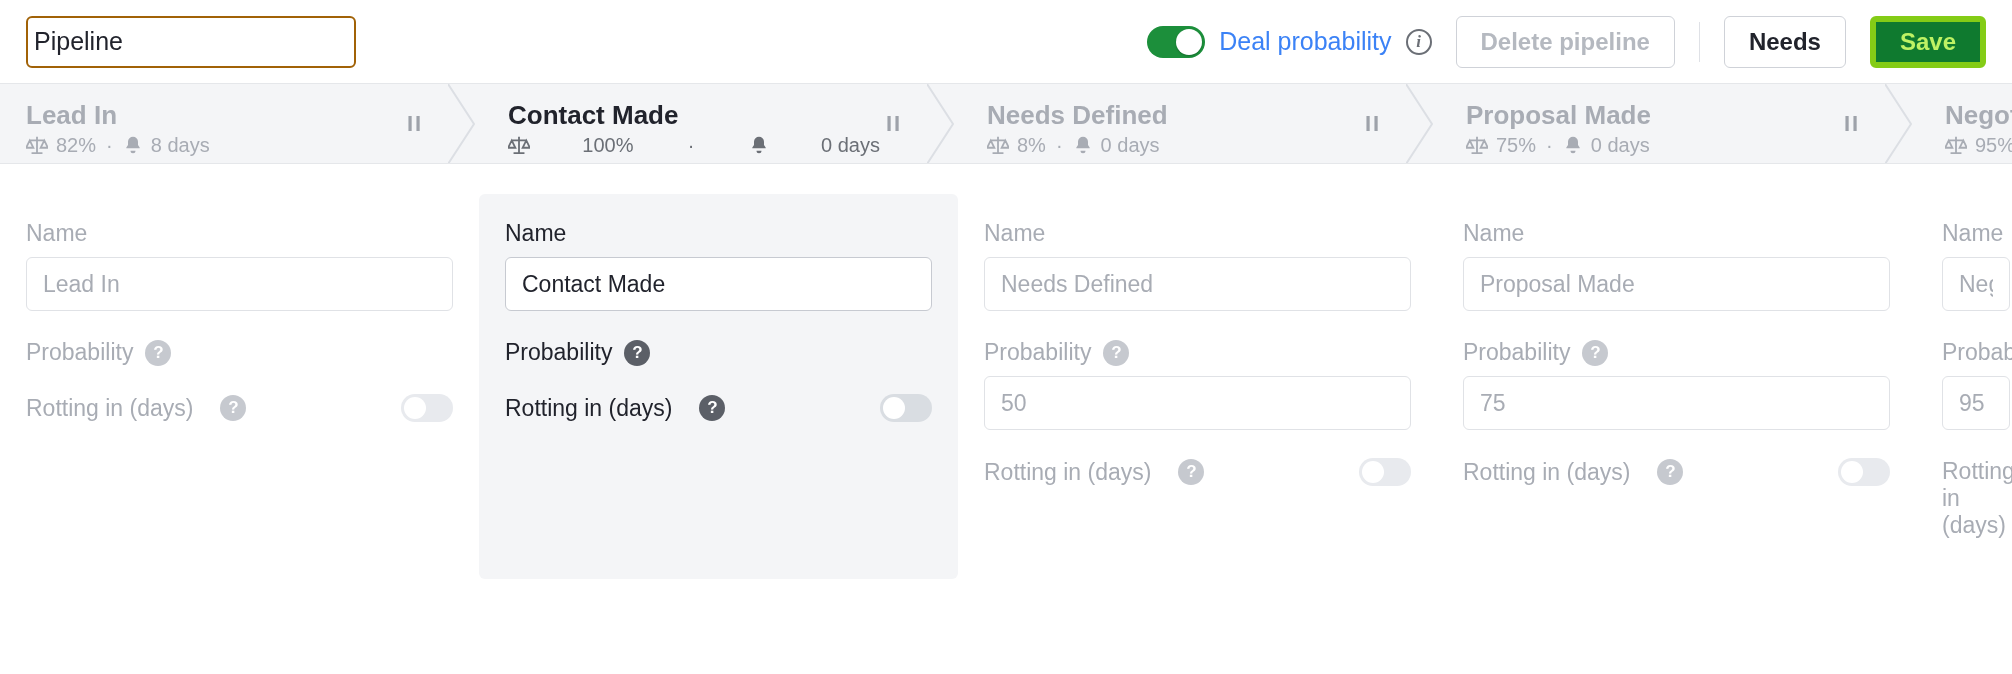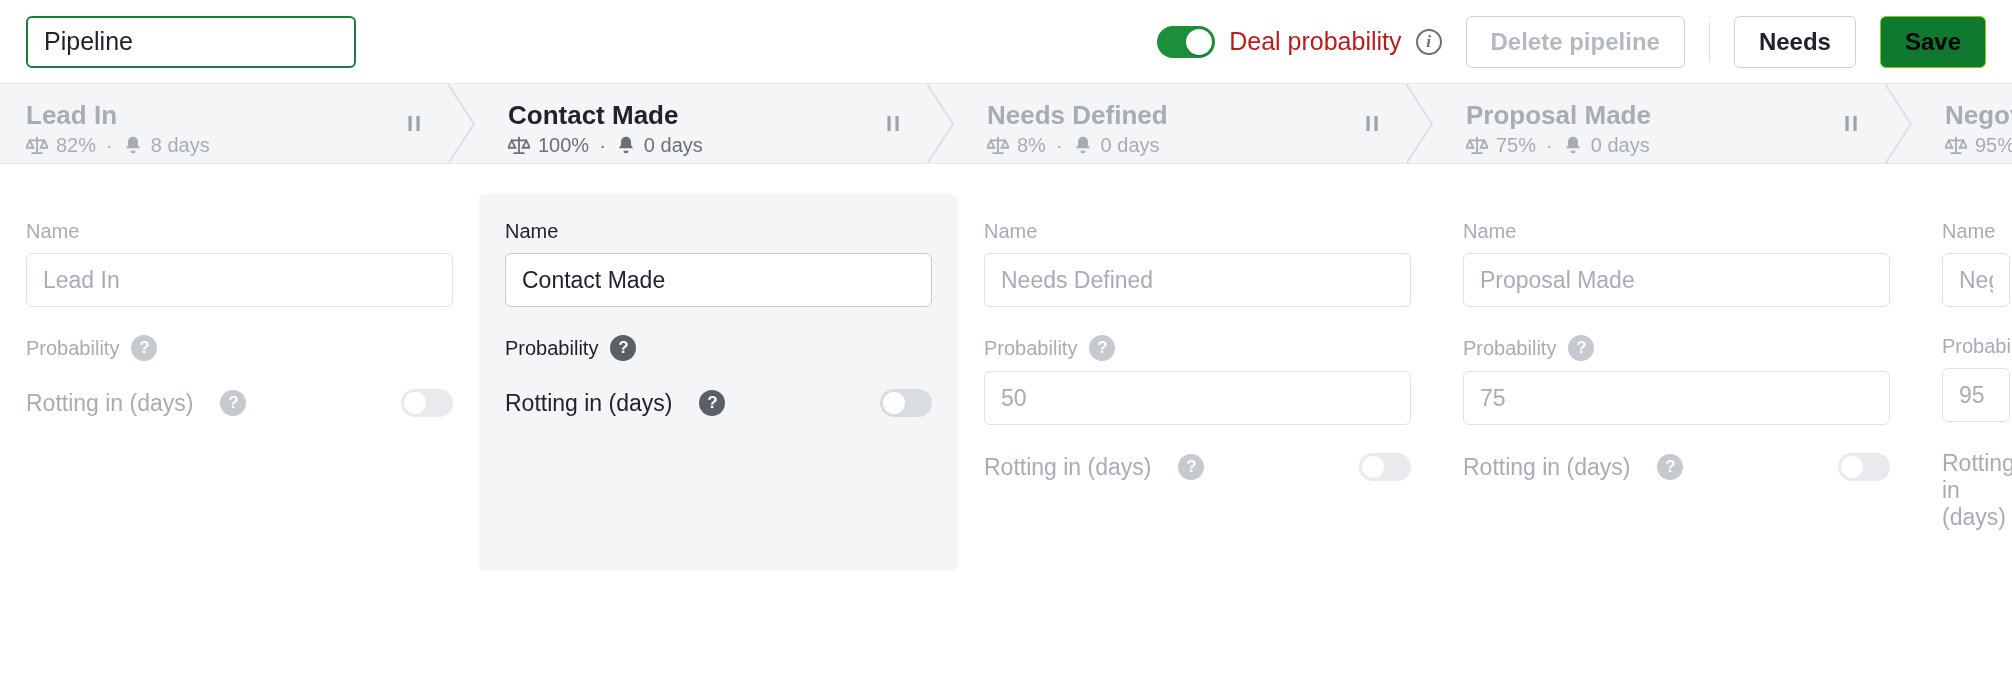--- a/index.html
+++ b/index.html
@@ -2,75 +2,75 @@
 <html><head>
 <meta charset="utf-8">
 <style>
   * { box-sizing: border-box; margin: 0; padding: 0; font-family: -apple-system, BlinkMacSystemFont, "Segoe UI", Helvetica, Arial, sans-serif; }
   body { background: #fff; color: #21232c; overflow-x: hidden; width: 2012px; }
 
   
   .topbar { display: flex; align-items: center; height: 84px; padding: 0 26px; border-bottom: 1px solid #e5e7ea; gap: 24px; }
   .title-input {
     width: 330px; height: 52px; font-size: 25px; font-weight: 500; color: #21232c;
-    padding: 0 16px; border: 2px solid #15803d; border-radius: 6px; outline: none; background: #fff;
+    padding: 0 6px; border: 2px solid #a16207; border-radius: 6px; outline: none; background: #fff;
   }
   .topbar-spacer { flex: 1; }
   .dp-toggle-wrap { display: flex; align-items: center; gap: 14px; }
   .toggle {
     width: 58px; height: 32px; border-radius: 16px; position: relative; cursor: pointer;
   }
   .toggle.on { background: #1c8f3b; }
   .toggle .knob {
     position: absolute; top: 3px; width: 26px; height: 26px; border-radius: 50%; background: #fff;
     box-shadow: 0 1px 2px rgba(0,0,0,.25);
   }
   .toggle.on .knob { right: 3px; }
-  .dp-label { font-size: 25px; font-weight: 500; color: #b91c1c; }
+  .dp-label { font-size: 25px; font-weight: 500; color: #3b82f6; }
   .info-icon {
     width: 26px; height: 26px; border: 2px solid #6b6f76; border-radius: 50%;
     display: inline-flex; align-items: center; justify-content: center; color: #6b6f76; font-size: 17px; font-weight: 700;
   }
   .info-icon::before { content: "i"; font-family: Georgia, serif; font-style: italic; }
   .btn { height: 52px; padding: 0 24px; border-radius: 6px; font-size: 24px; font-weight: 600; cursor: pointer; display: inline-flex; align-items: center; }
   .btn-outline { background: #fff; border: 1px solid #cfd2d8; color: #21232c; }
   .btn-outline.disabled { color: #b5b9c0; cursor: default; }
-  .btn-green { background: #0f7a2f; border: 1px solid #84cc16; color: #000000; }
+  .btn-green { background: #0f7a2f; border: 6px solid #84cc16; color: #bef264; }
   .vdiv { width: 1px; height: 40px; background: #dfe1e6; }
 
   
   .pipeline-header { position: relative; height: 80px; background: #f4f5f7; border-bottom: 1px solid #e5e7ea; overflow: hidden; }
   .stage-head {
     position: absolute; top: 0; height: 80px; padding: 10px 30px 0 30px;
     display: flex; flex-direction: column; justify-content: center;
   }
   .stage-head .title { font-size: 26px; font-weight: 700; line-height: 1.1; }
   .stage-head.dim .title { color: #a8acb4; }
   .stage-head .meta { display: flex; align-items: center; gap: 8px; font-size: 20px; color: #a8acb4; margin-top: 4px; }
   .stage-head.active .title { color: #21232c; }
-  .stage-head.active .meta { color: #6b6f76; }
+  .stage-head.active .meta { color: #6b6f76; justify-content: space-between; }
   .meta .dot::before { content: "·"; padding: 0 2px; color: inherit; }
   .scale-icon svg, .bell-icon svg { display: block; }
 
   .drag-handle {
     position: absolute; top: 0; height: 80px; width: 18px; display: flex; align-items: center; justify-content: center;
     color: #9ea2aa; font-size: 22px; font-weight: 700; letter-spacing: 2px; cursor: grab; user-select: none;
   }
 
   .chevron {
     position: absolute; top: 0; width: 30px; height: 80px; pointer-events: none;
   }
   .chevron svg { width: 30px; height: 80px; display: block; }
 
   
   .stage-body-row { display: flex; padding-top: 30px; }
   .stage-body { width: 479px; flex: 0 0 479px; padding: 26px 26px 40px 26px; border-radius: 6px; }
   .stage-body.active { background: #f4f5f7; margin-left: 0; }
   .stage-body:first-child { width: 479px; }
-  .stage-body .field-label { font-size: 20px; color: #a8acb4; font-weight: 500; display: flex; align-items: center; gap: 12px; }
+  .stage-body .field-label { font-size: 23px; color: #a8acb4; font-weight: 500; display: flex; align-items: center; gap: 12px; }
   .stage-body.active .field-label { color: #21232c; }
   .stage-body .text-input {
     width: 100%; height: 54px; font-size: 23px; padding: 0 16px; margin-top: 10px;
     border: 1px solid #e0e2e6; border-radius: 6px; background: #fff; color: #a8acb4;
   }
   .stage-body.active .text-input { color: #21232c; border: 1px solid #c7cad1; }
   .stage-body .block { margin-bottom: 28px; }
   .help-icon {
     width: 26px; height: 26px; border-radius: 50%; background: #c6c9cf; color: #fff;
     display: inline-flex; align-items: center; justify-content: center; font-size: 17px; font-weight: 700;

